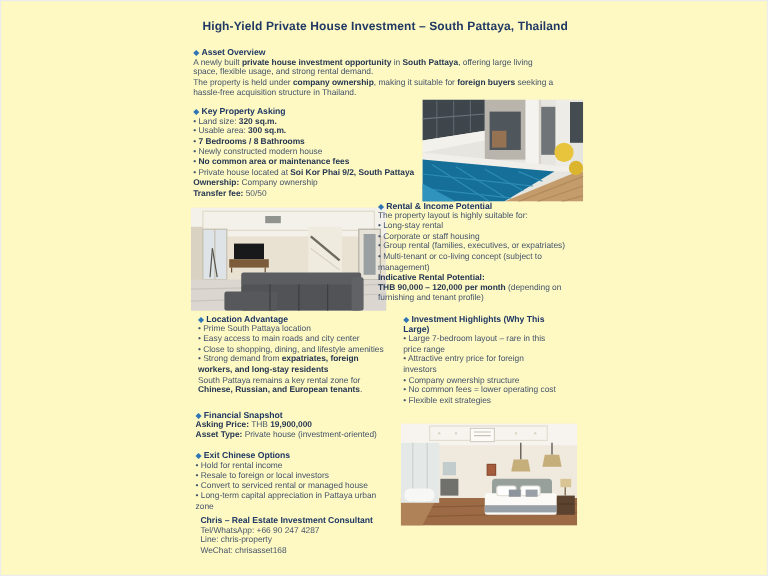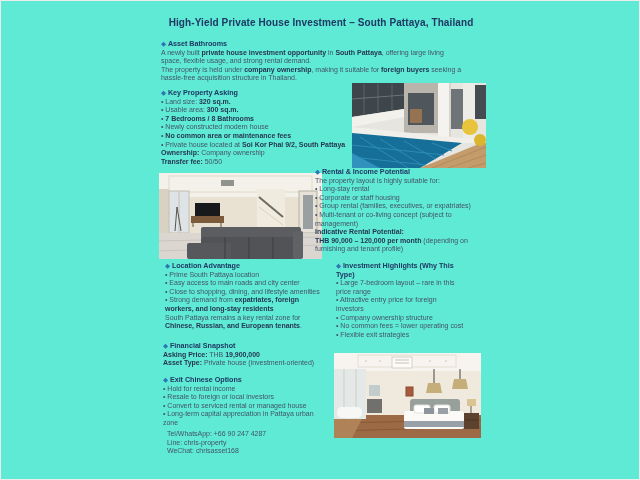--- a/index.html
+++ b/index.html
@@ -1,16 +1,16 @@
 <!DOCTYPE html>
 <html><head>
 <meta charset="utf-8">
 <style>
   html,body{margin:0;padding:0;background:#fff;}
-  .page{position:relative;width:640px;height:480px;background:#5eead4;
+  .page{position:relative;width:640px;height:480px;background:#fef9c3;
         font-family:"Liberation Sans",sans-serif;overflow:hidden;
         border:1px solid #ececec;box-sizing:border-box;}
   .title{position:absolute;top:16px;left:0;width:640px;text-align:center;
          font-size:10px;font-weight:bold;color:#1f3864;letter-spacing:.1px;}
   .sec{position:absolute;}
   .line{white-space:nowrap;height:8.6px;line-height:8.6px;font-size:7px;
         color:#44546a;letter-spacing:-.02px;}
   .line .head{color:#1f3864;font-weight:bold;font-size:7.2px;}
   .line .diamond{color:#2e75b6;font-size:6.6px;}
   .line .bold{color:#263752;font-weight:bold;}
@@ -30,21 +30,21 @@
 </style>
 </head>
 <body>
 
 <div class="page">
 
   <div class="title">High-Yield Private House Investment – South Pattaya, Thailand</div>
 
   <section class="sec sec-asset">
     <div>
-        <div class="line"><span class="diamond">◆ </span><span class="head">Asset Bathrooms</span></div>
+        <div class="line"><span class="diamond">◆ </span><span class="head">Asset Overview</span></div>
         <div class="line"><span class="reg">A newly built </span><span class="bold">private house investment opportunity</span><span class="reg"> in </span><span class="bold">South Pattaya</span><span class="reg">, offering large living</span></div>
         <div class="line"><span class="reg">space, flexible usage, and strong rental demand.</span></div>
         <div class="line"><span class="reg">The property is held under </span><span class="bold">company ownership</span><span class="reg">, making it suitable for </span><span class="bold">foreign buyers</span><span class="reg"> seeking a</span></div>
         <div class="line"><span class="reg">hassle-free acquisition structure in Thailand.</span></div>
       </div>
   </section>
 
   <section class="sec sec-key">
     <div>
         <div class="line"><span class="diamond">◆ </span><span class="head">Key Property Asking</span></div>
@@ -168,21 +168,21 @@
         <div class="line"><span class="reg">• Strong demand from </span><span class="bold">expatriates, foreign</span></div>
         <div class="line"><span class="bold">workers, and long-stay residents</span></div>
         <div class="line"><span class="reg">South Pattaya remains a key rental zone for</span></div>
         <div class="line"><span class="bold">Chinese, Russian, and European tenants</span><span class="reg">.</span></div>
       </div>
   </section>
 
   <section class="sec sec-highlights">
     <div>
         <div class="line"><span class="diamond">◆ </span><span class="head">Investment Highlights (Why This</span></div>
-        <div class="line"><span class="head">Type)</span></div>
+        <div class="line"><span class="head">Large)</span></div>
         <div class="line"><span class="reg">• Large 7-bedroom layout – rare in this</span></div>
         <div class="line"><span class="reg">price range</span></div>
         <div class="line"><span class="reg">• Attractive entry price for foreign</span></div>
         <div class="line"><span class="reg">investors</span></div>
         <div class="line"><span class="reg">• Company ownership structure</span></div>
         <div class="line"><span class="reg">• No common fees = lower operating cost</span></div>
         <div class="line"><span class="reg">• Flexible exit strategies</span></div>
       </div>
   </section>
 
@@ -253,19 +253,20 @@
     <g>
       <rect x="133" y="46" width="9" height="7" fill="#d9c594"></rect>
       <line x1="137" y1="53" x2="137" y2="60" stroke="#6a5a3a" stroke-width="1"></line>
       <rect x="130" y="60" width="15" height="16" fill="#5c432f"></rect>
       <line x1="131" y1="67" x2="144" y2="67" stroke="#4a3425" stroke-width="1"></line>
     </g>
   </svg>
 
   <section class="sec sec-contact">
     <div>
+        <div class="line"><span class="head">Chris – Real Estate Investment Consultant</span></div>
         <div class="line"><span class="reg">Tel/WhatsApp: +66 90 247 4287</span></div>
         <div class="line"><span class="reg">Line: chris-property</span></div>
         <div class="line"><span class="reg">WeChat: chrisasset168</span></div>
       </div>
   </section>
 
 </div>
 
 </body></html>

